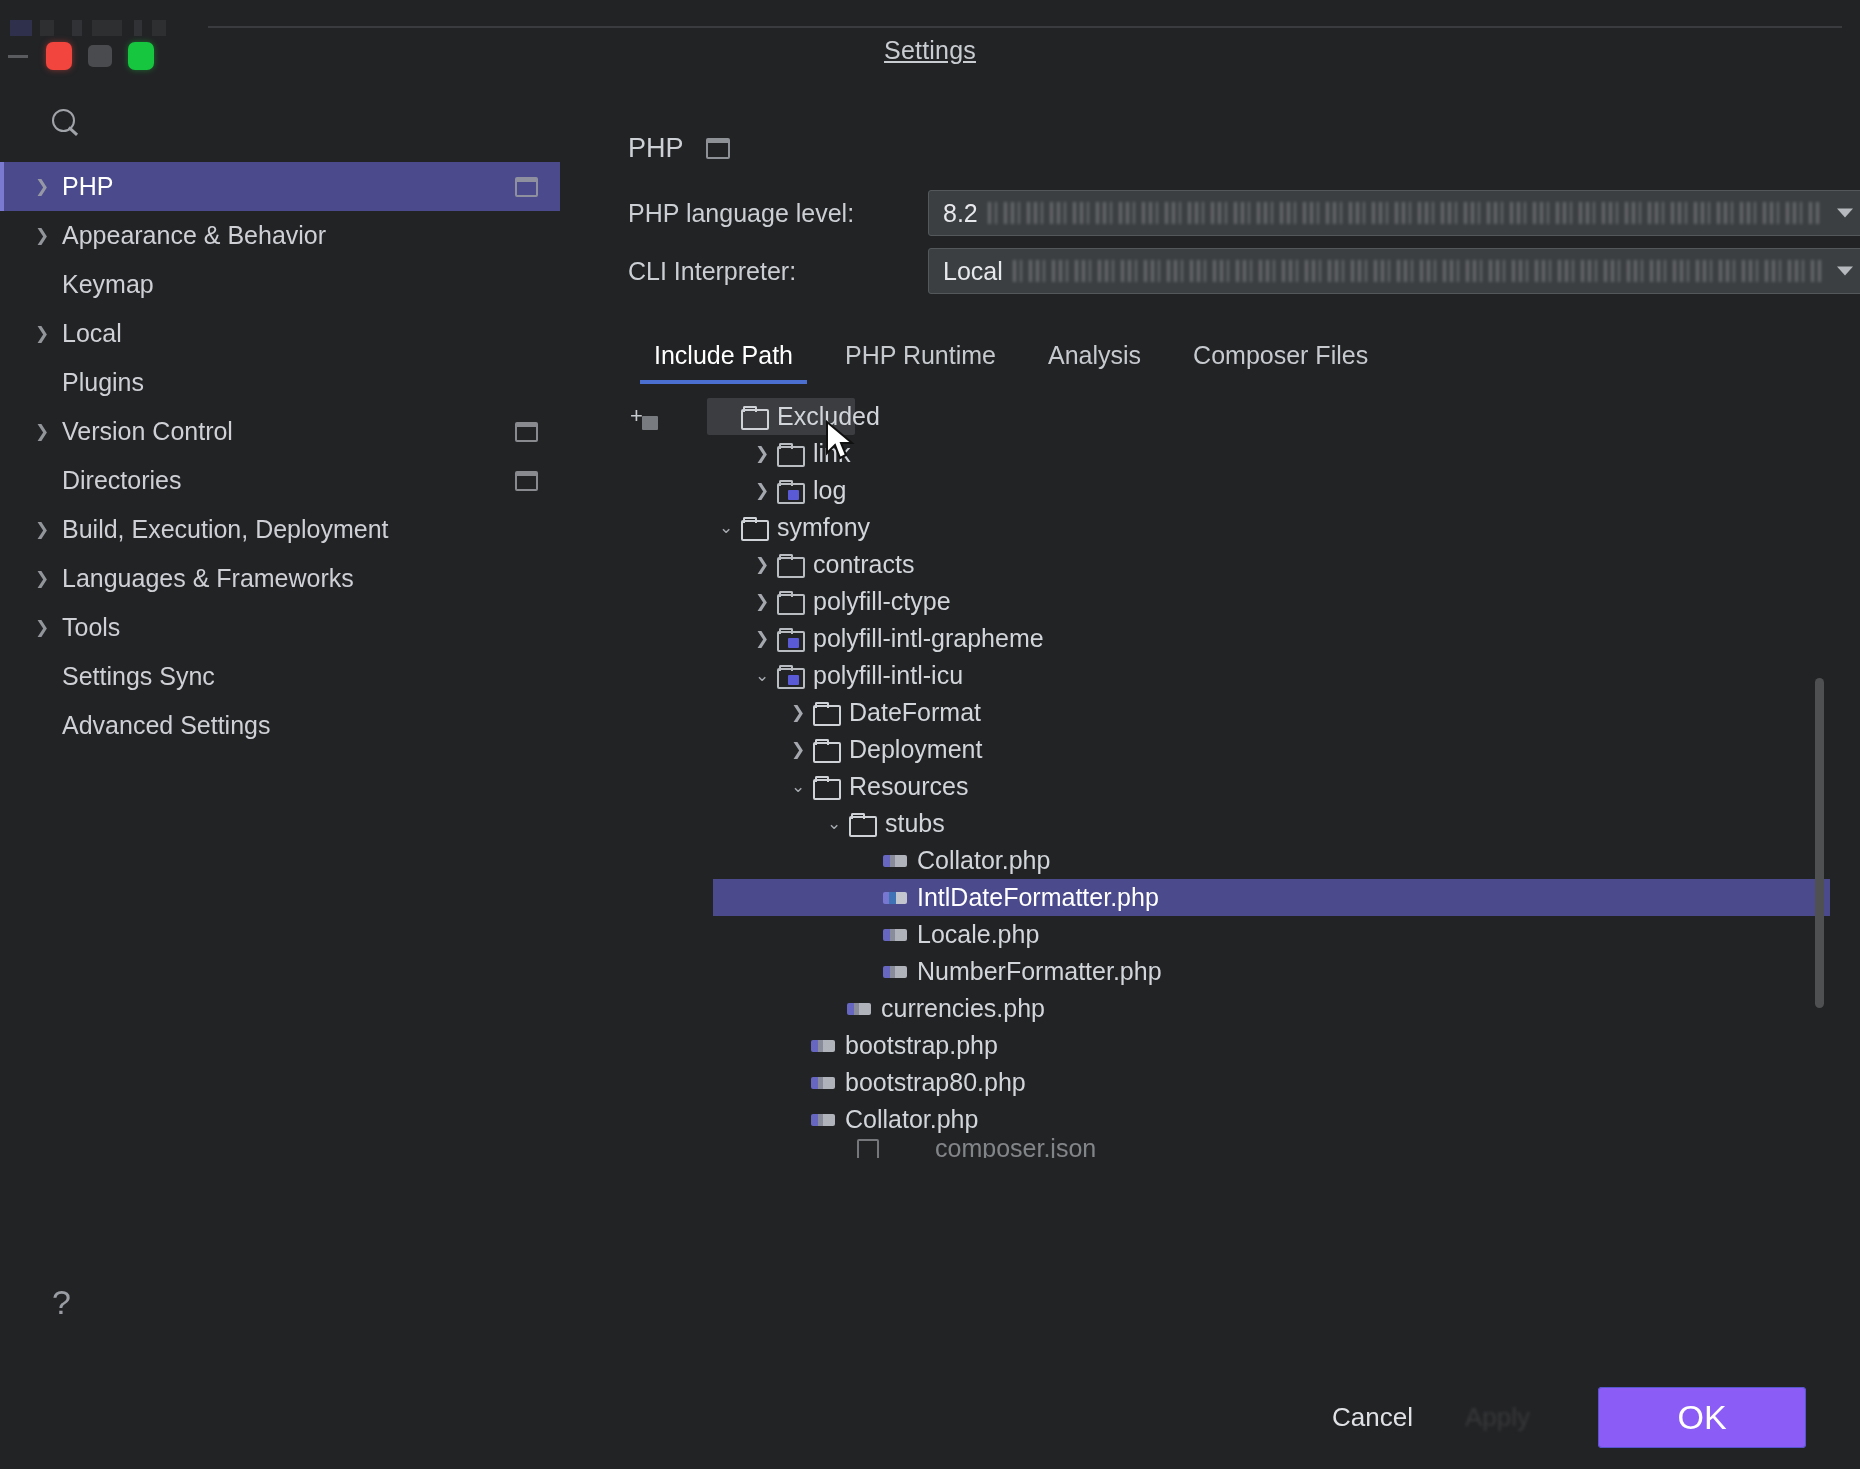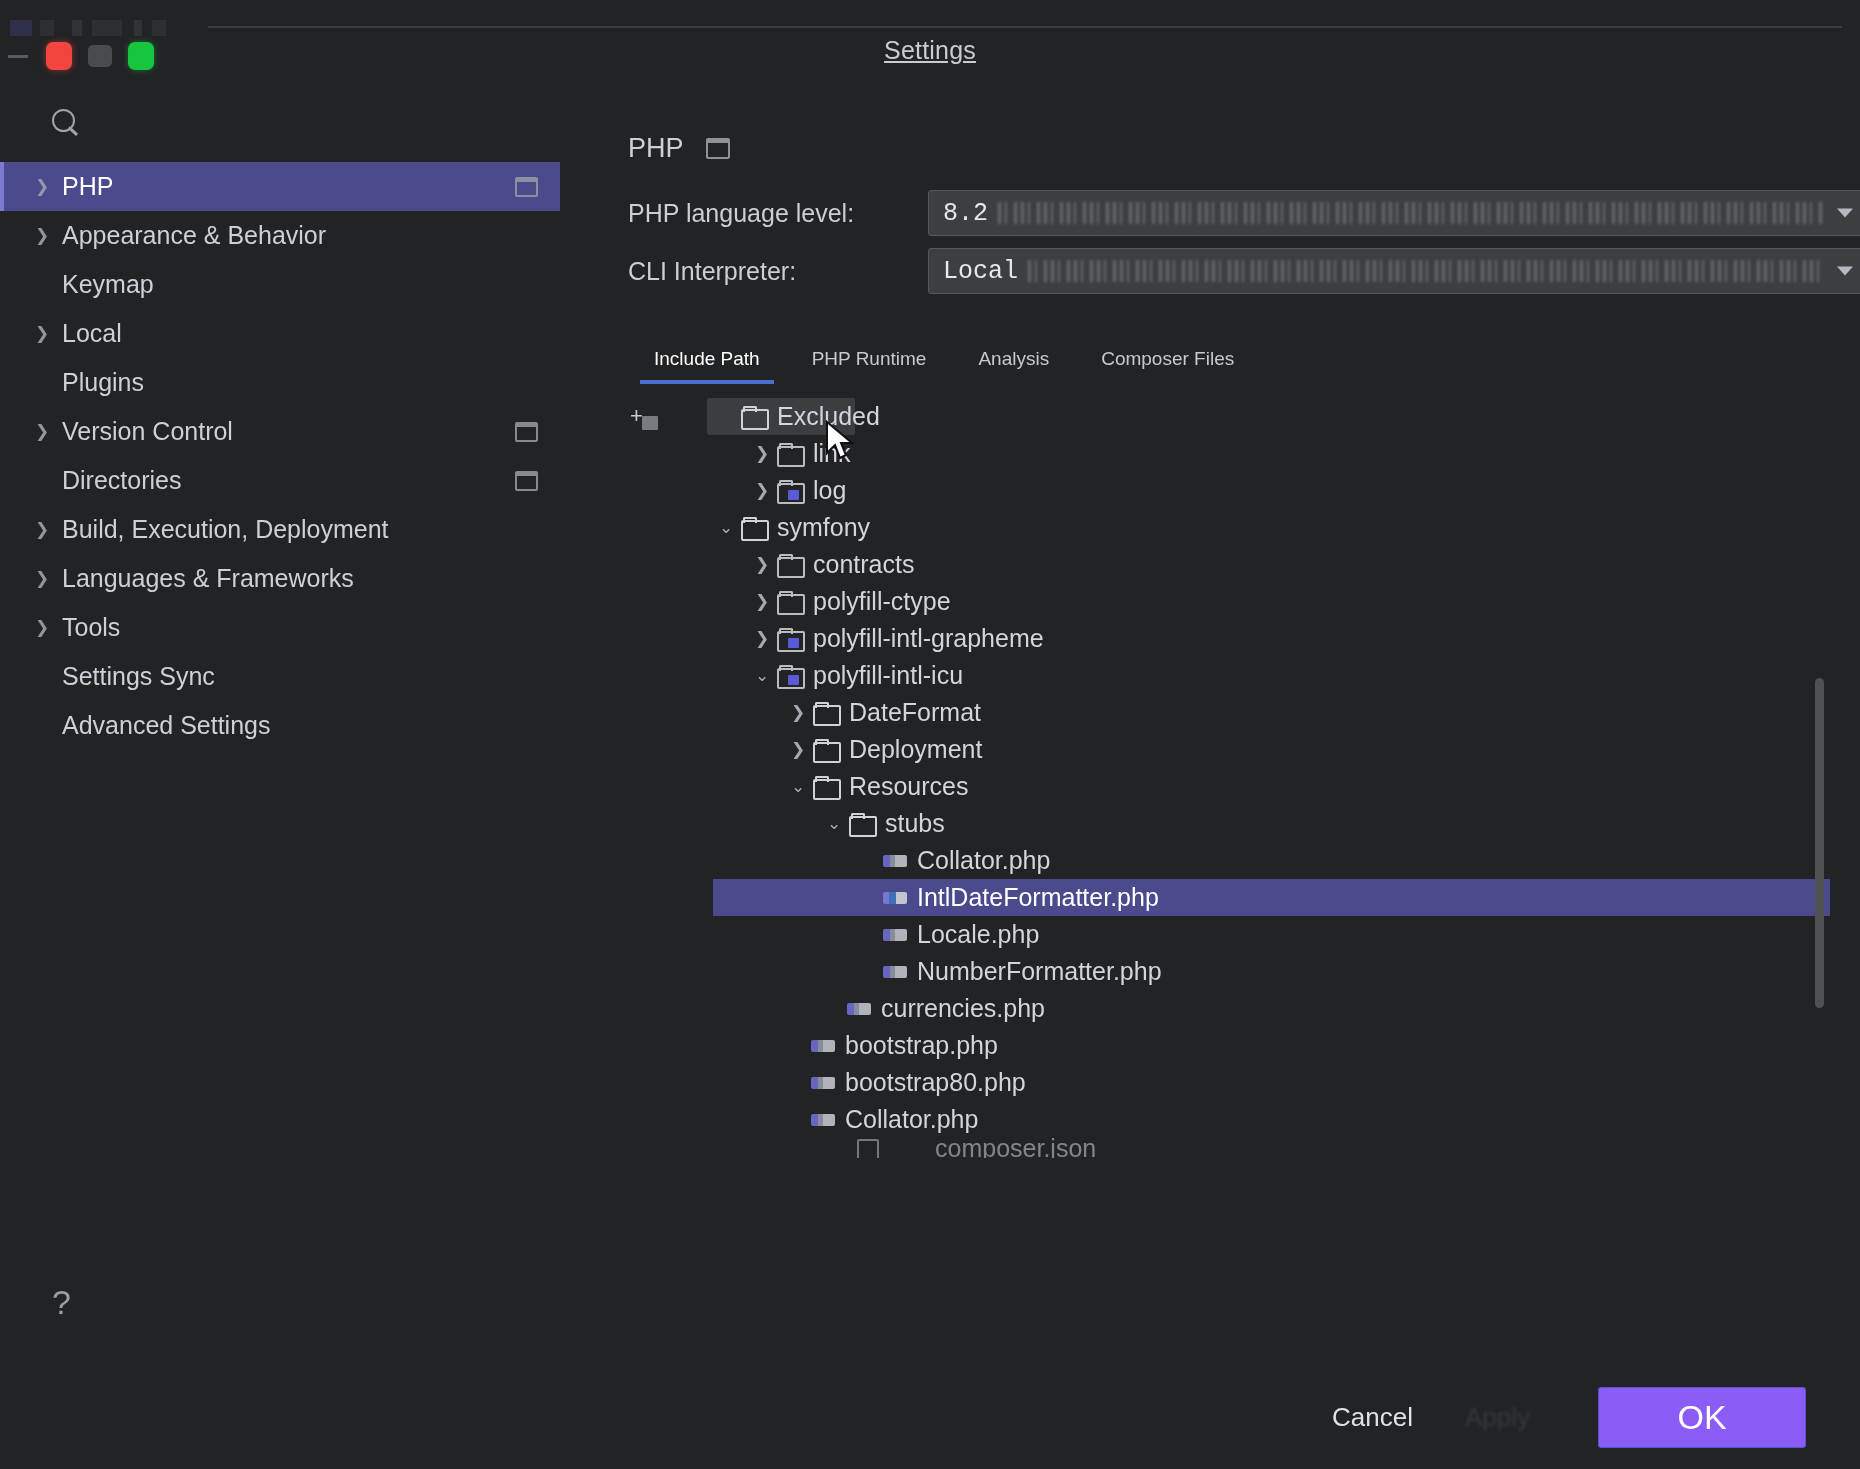--- a/index.html
+++ b/index.html
@@ -160,21 +160,21 @@
     height: 44px;
     background: #3c3f41;
     border: 1px solid #55585b;
     border-radius: 3px;
     display: flex; align-items: center;
     padding: 0 44px 0 14px;
     font-size: 25px; color: #e6e8eb;
     overflow: hidden;
     cursor: pointer;
   }
-  .combo .value { filter: blur(.3px); white-space: nowrap; font-family: Liberation Mono, monospace; }
+  .combo .value { filter: blur(.3px); white-space: nowrap; }
   .combo .smudge {
     flex: 1 1 auto; height: 22px; margin-left: 10px;
     opacity: .35;
     background: repeating-linear-gradient(90deg,
       #b9bcc1 0 3px, transparent 3px 7px, #b9bcc1 7px 9px, transparent 9px 16px,
       #b9bcc1 16px 19px, transparent 19px 23px);
     filter: blur(1.6px);
   }
   .combo .chevron {
     position: absolute; right: 14px; top: 50%; transform: translateY(-50%);
@@ -185,21 +185,21 @@
   #lang-combo { width: 880px; }
   #cli-combo  { width: 880px; }
   .row-trailing { display: flex; align-items: center; }
 
   
   .tabs {
     display: flex; align-items: flex-end; gap: 0;
     padding-left: 60px; margin-top: 26px; height: 58px;
   }
   .tab {
-    font-size: 19px; color: #c6c9ce; padding: 0 26px 14px 26px;
+    font-size: 25px; color: #c6c9ce; padding: 0 26px 14px 26px;
     position: relative; cursor: pointer; filter: blur(.3px);
   }
   .tab.active { color: #ffffff; }
   .tab.active::after {
     content:""; position:absolute; left:12px; right:12px; bottom:0;
     height: 4px; background: #4a6fd1;
   }
 
   
   .tree-wrap {

